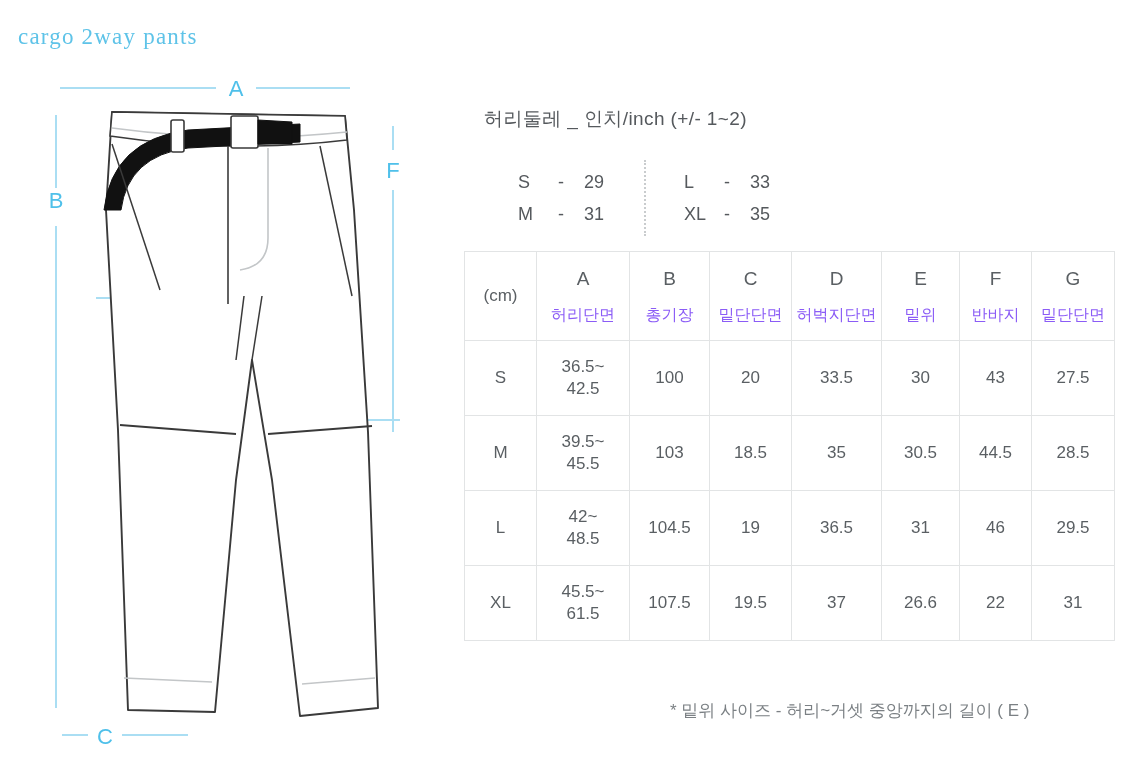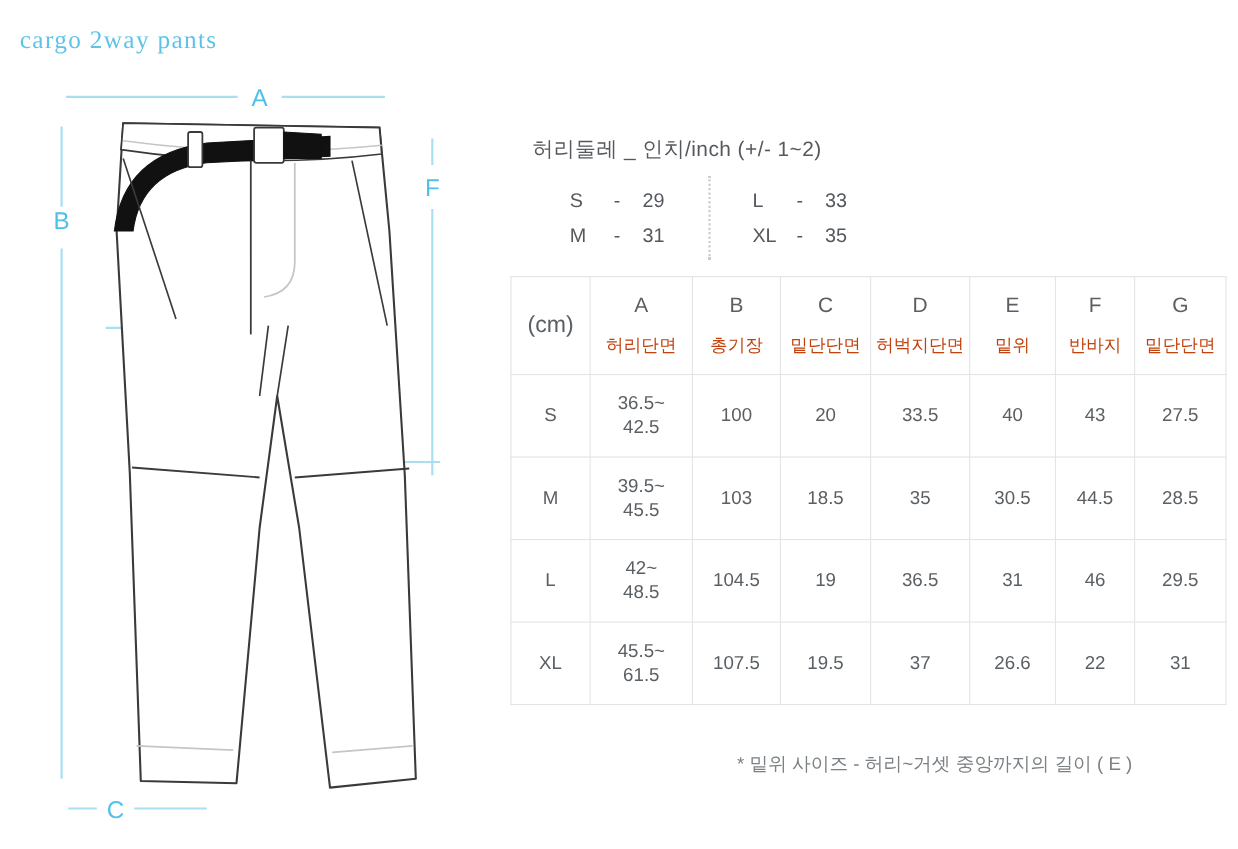--- a/index.html
+++ b/index.html
@@ -46,21 +46,21 @@
     left: 462px;
     top: 0;
     width: 663px;
     height: 772px;
   }
 
   
   #waist-heading {
     position: absolute;
     left: 22px;
-    top: 123px;
+    top: 106px;
     font-size: 19px;
     color: #55595d;
     letter-spacing: 0.4px;
     white-space: nowrap;
   }
   #waist-grid {
     position: absolute;
     left: 30px;
     top: 166px;
     width: 320px;
@@ -129,44 +129,44 @@
     display: block;
     font-size: 19px;
     line-height: 1.1;
     margin-bottom: 16px;
     color: #5a5f63;
   }
   .hdr-ko {
     display: block;
     font-size: 16px;
     line-height: 1.1;
-    color: #c2410c;
+    color: #8b5cf6;
     white-space: nowrap;
   }
   .hdr-cm {
-    font-size: 21px;
+    font-size: 17px;
     color: #5a5f63;
     text-align: right;
   }
   .cell-range {
     line-height: 1.32;
     font-size: 17px;
     white-space: pre-line;
   }
 
   
   #footnotes {
     position: absolute;
     left: 208px;
     top: 678px;
     font-size: 17px;
     color: #7b8084;
     line-height: 1.95;
   }
-  #footnotes div { white-space: nowrap; }
+  #footnotes div { white-space: nowrap; margin-top: 16px; }
 </style>
 </head>
 <body>
 
 <div id="page-title">cargo 2way pants</div>
 
 <div id="drawing-panel">
   <svg width="450" height="712" viewBox="0 0 450 712" xmlns="http://www.w3.org/2000/svg">
 
     <g stroke="#aadef3" stroke-width="2" fill="none">
@@ -330,21 +330,21 @@
       </tr>
     </thead>
     <tbody>
       <tr>
         <td>S</td>
         <td class="cell-range">36.5~
 42.5</td>
         <td>100</td>
         <td>20</td>
         <td>33.5</td>
-        <td>40</td>
+        <td>30</td>
         <td>43</td>
         <td>27.5</td>
       </tr>
       <tr>
         <td>M</td>
         <td class="cell-range">39.5~
 45.5</td>
         <td>103</td>
         <td>18.5</td>
         <td>35</td>

